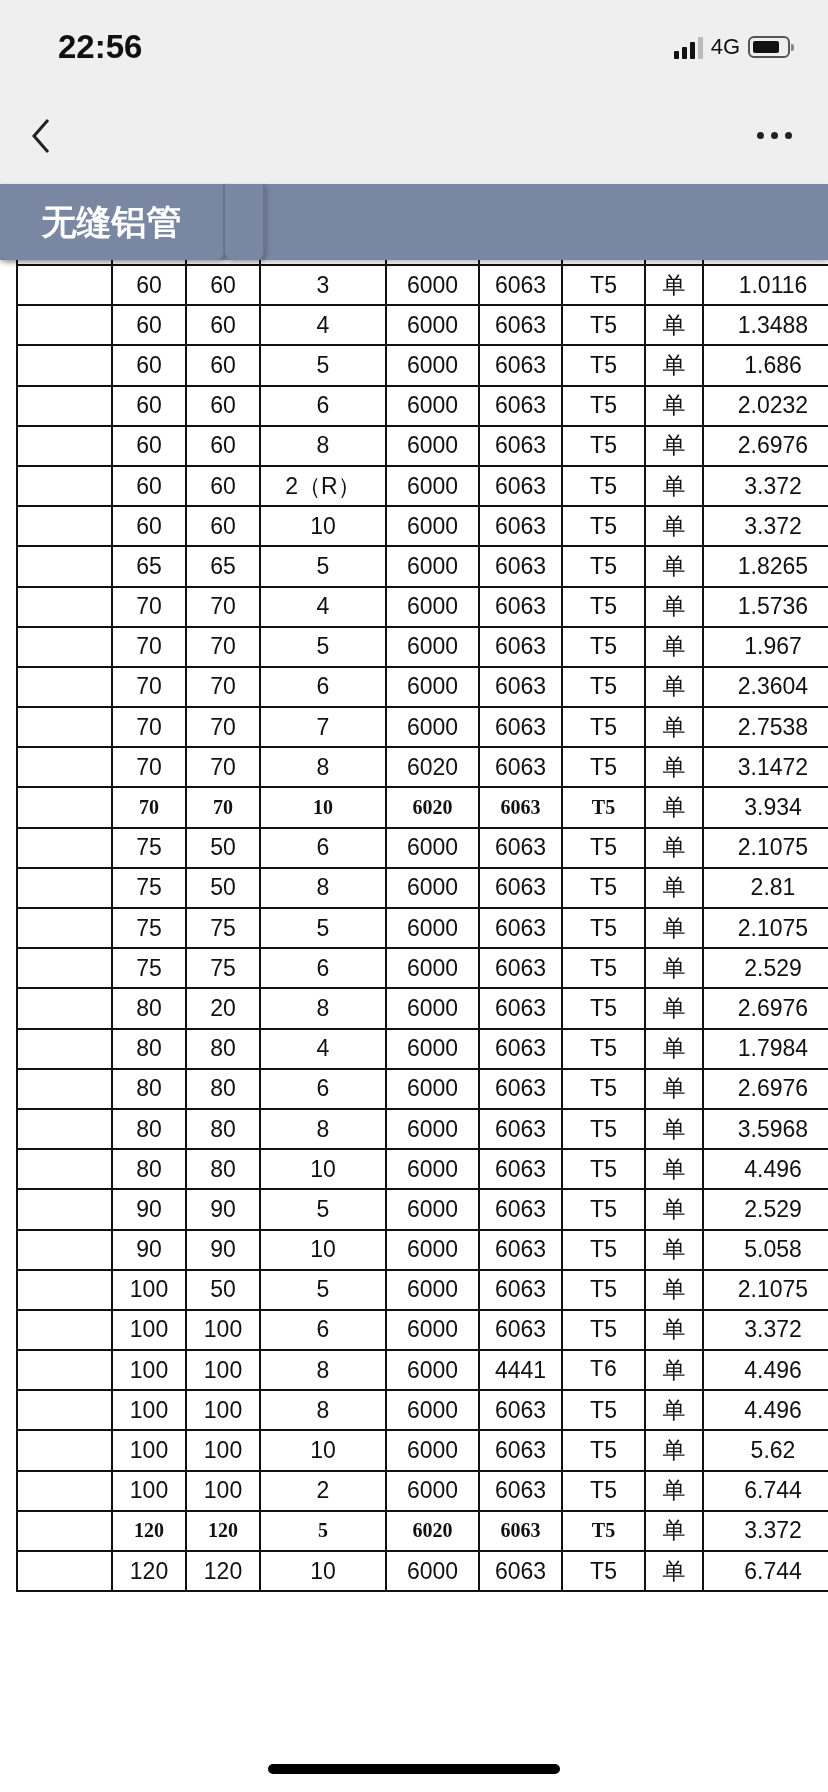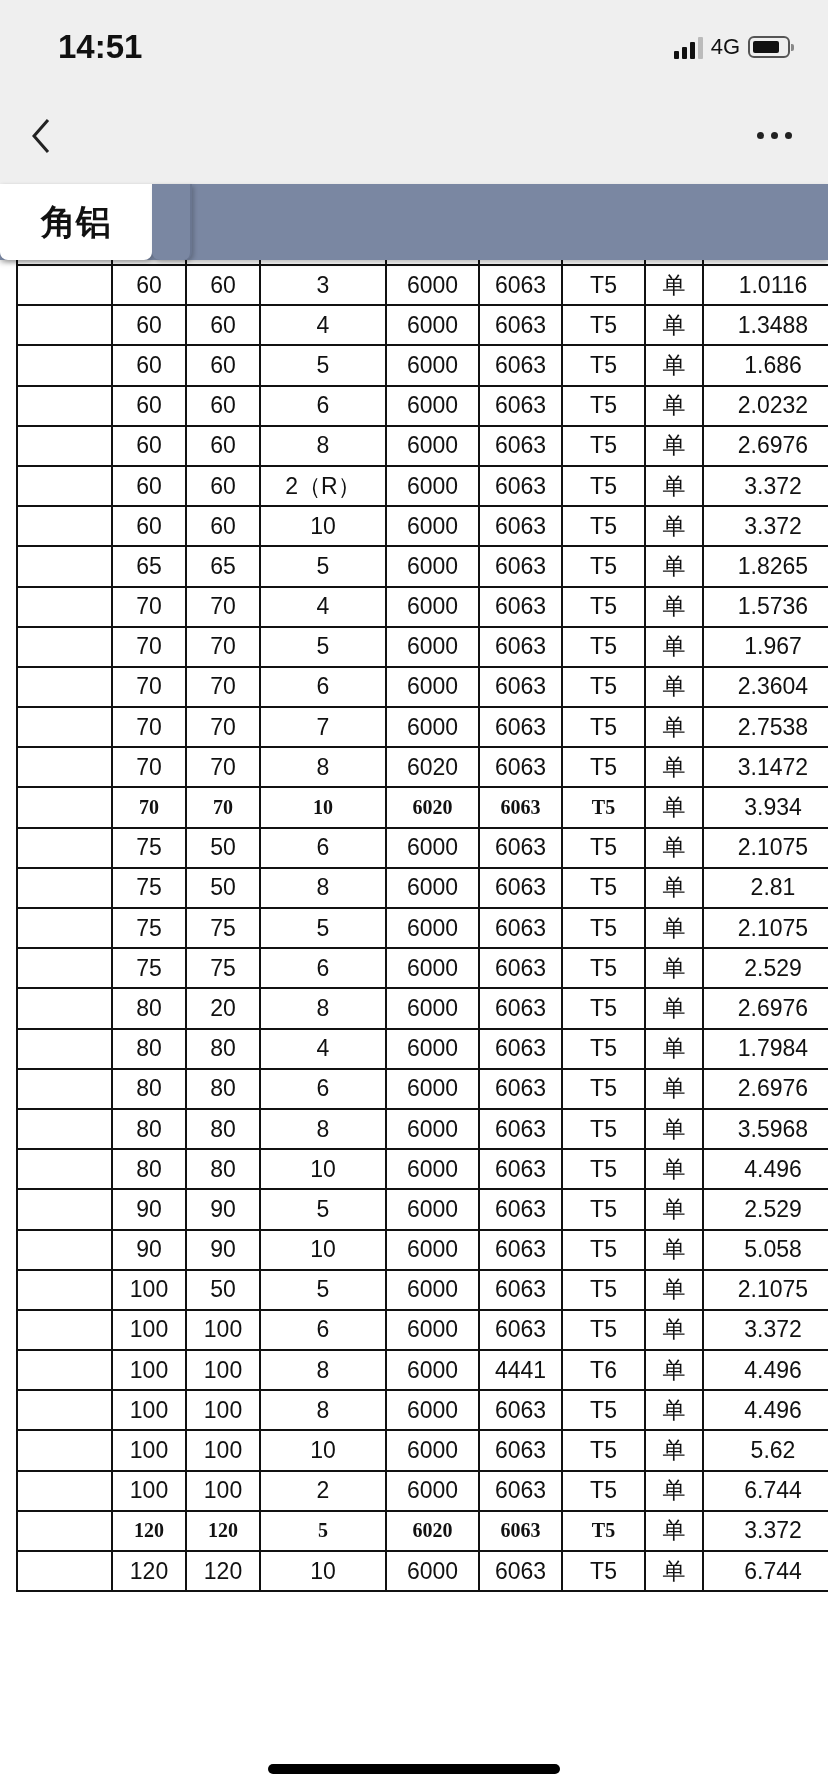--- a/index.html
+++ b/index.html
@@ -58,21 +58,21 @@
     .first-row td { height: 30px; vertical-align: bottom; }
     .home-indicator {
       position: absolute; left: 268px; top: 1764px; width: 292px; height: 10px;
       background: #000; border-radius: 5px; z-index: 6;
     }
   </style>
 </head>
 <body>
 
 <div class="status-bar">
-  <div class="time">14:51</div>
+  <div class="time">22:56</div>
   <div class="status-right">
     <div class="signal">
       <span style="height:8px"></span>
         <span style="height:12px"></span>
         <span style="height:17px"></span>
         <span class="dim" style="height:22px"></span>
     </div>
     <span class="net">4G</span>
     <div class="battery"></div>
   </div>
@@ -85,21 +85,21 @@
     </svg>
   </div>
   <div class="more-btn">
     <span></span>
       <span></span>
       <span></span>
   </div>
 </div>
 
 <div class="tabs">
-  <div class="tab active" style="width:152px">角铝</div>
+  <div class="tab" style="width:225px">无缝铝管</div>
   <div class="tab" style="width:40px"></div>
 </div>
 
 <div class="table-wrap" style="top: 228px;">
   <table id="sheet">
     <colgroup>
       <col style="width:95px">
         <col style="width:74px">
         <col style="width:74px">
         <col style="width:126px">
@@ -418,21 +418,21 @@
           <td style="height: 40.2px;">单</td>
           <td style="height: 40.2px;">3.372</td>
         </tr>
         <tr>
           <td style="height: 40.2px;"></td>
           <td class="num" style="height: 40.2px;">100</td>
           <td class="num" style="height: 40.2px;">100</td>
           <td class="num" style="height: 40.2px;">8</td>
           <td class="num" style="height: 40.2px;">6000</td>
           <td class="num" style="height: 40.2px;">4441</td>
-          <td class="num" style="height: 40.2px;">T6</td>
+          <td class="num" style="height: 40.2px; font-family: Liberation Mono, monospace;">T6</td>
           <td style="height: 40.2px;">单</td>
           <td style="height: 40.2px;">4.496</td>
         </tr>
         <tr>
           <td style="height: 40.2px;"></td>
           <td class="num" style="height: 40.2px;">100</td>
           <td class="num" style="height: 40.2px;">100</td>
           <td class="num" style="height: 40.2px;">8</td>
           <td class="num" style="height: 40.2px;">6000</td>
           <td class="num" style="height: 40.2px;">6063</td>

